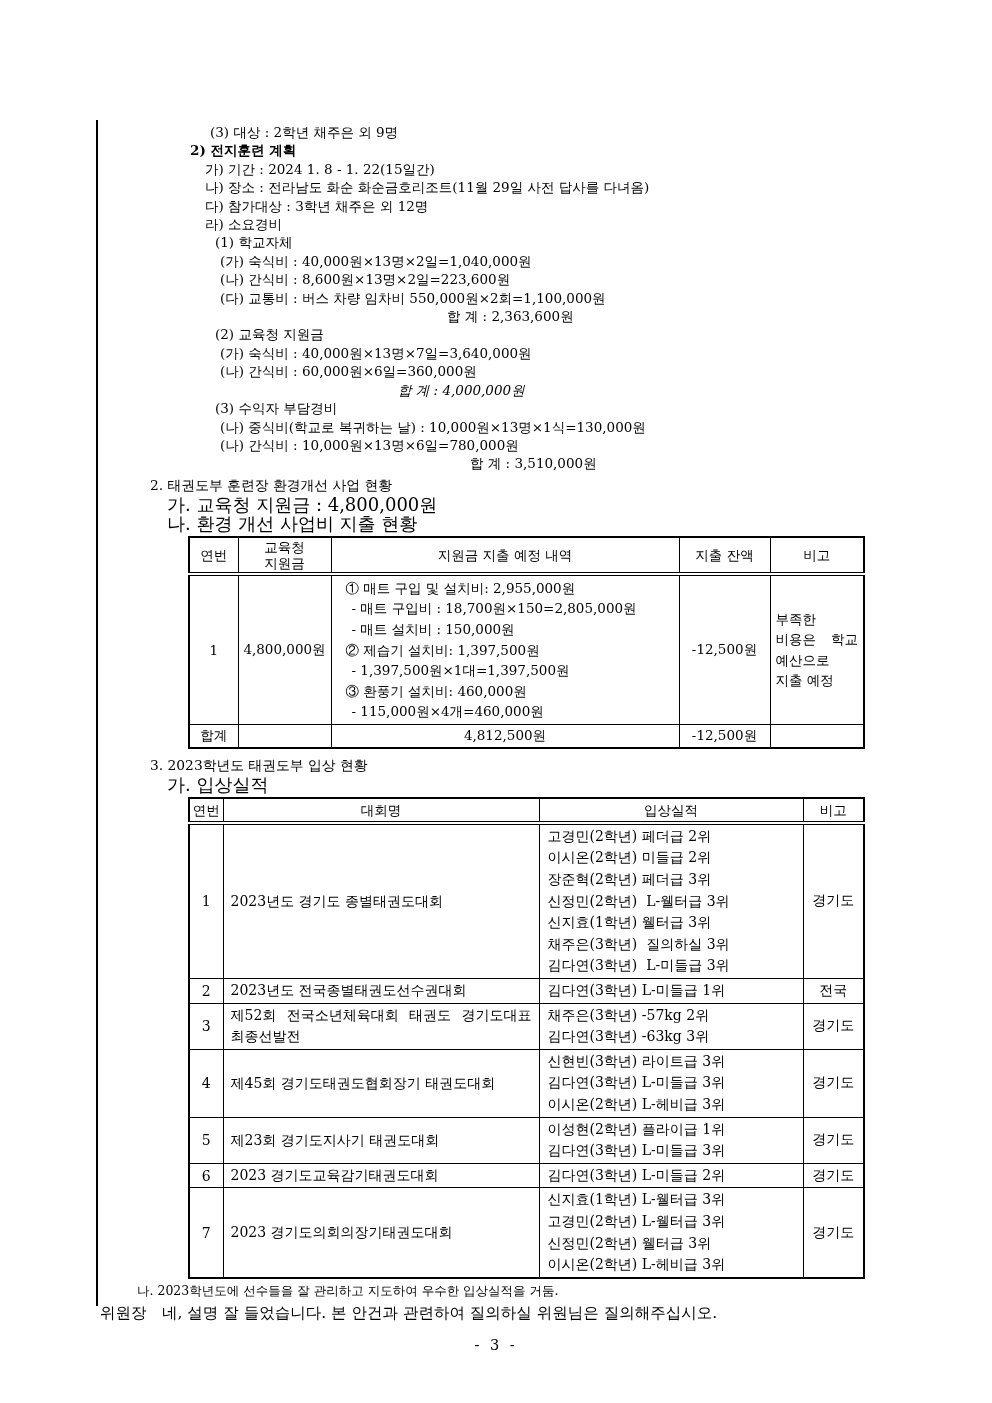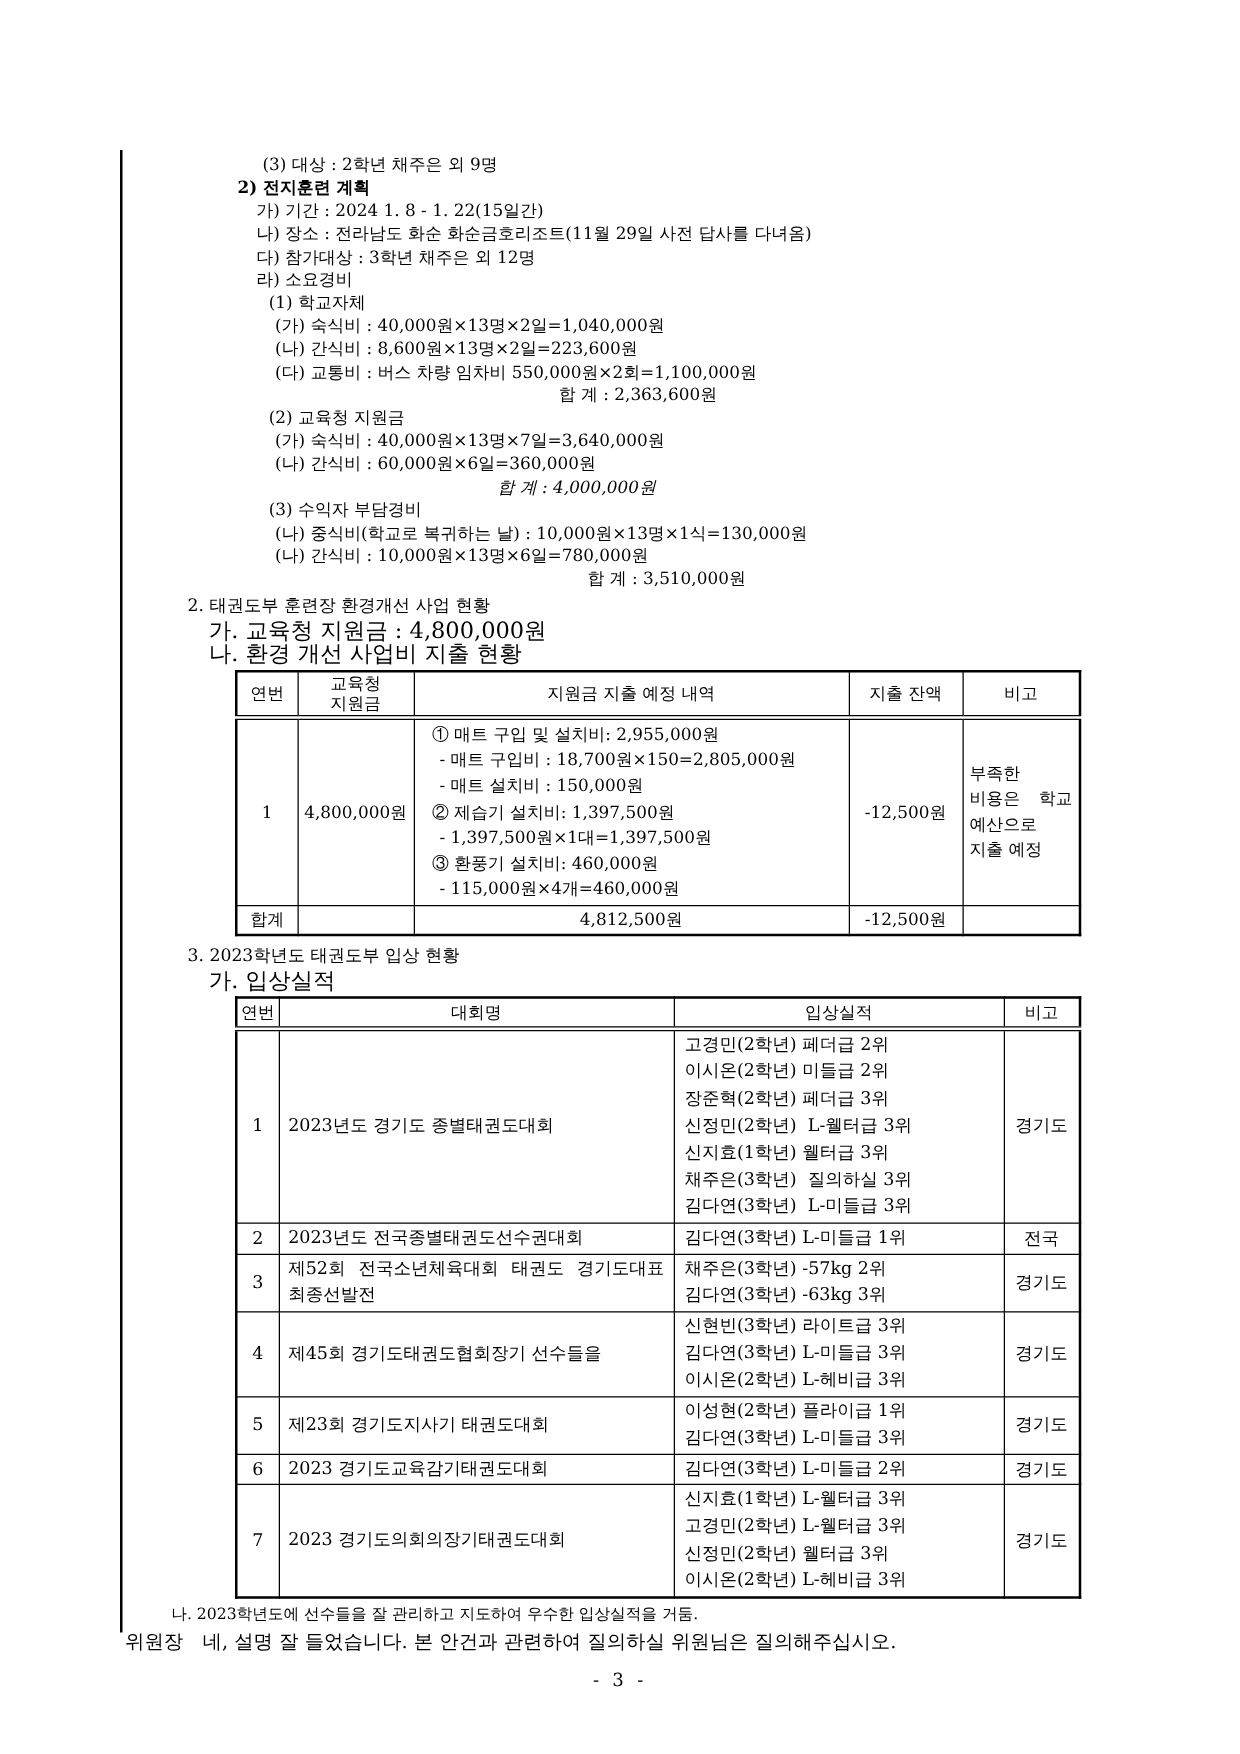--- a/index.html
+++ b/index.html
@@ -169,21 +169,21 @@
         <td class="no">3</td>
         <td class="name">제52회 전국소년체육대회 태권도 경기도대표 최종선발전</td>
         <td class="results">
           <div class="rln">채주은(3학년) -57kg 2위</div>
           <div class="rln">김다연(3학년) -63kg 3위</div>
         </td>
         <td class="bigo">경기도</td>
       </tr>
       <tr>
         <td class="no">4</td>
-        <td class="name">제45회 경기도태권도협회장기 선수들을</td>
+        <td class="name">제45회 경기도태권도협회장기 태권도대회</td>
         <td class="results">
           <div class="rln">신현빈(3학년) 라이트급 3위</div>
           <div class="rln">김다연(3학년) L-미들급 3위</div>
           <div class="rln">이시온(2학년) L-헤비급 3위</div>
         </td>
         <td class="bigo">경기도</td>
       </tr>
       <tr>
         <td class="no">5</td>
         <td class="name">제23회 경기도지사기 태권도대회</td>

